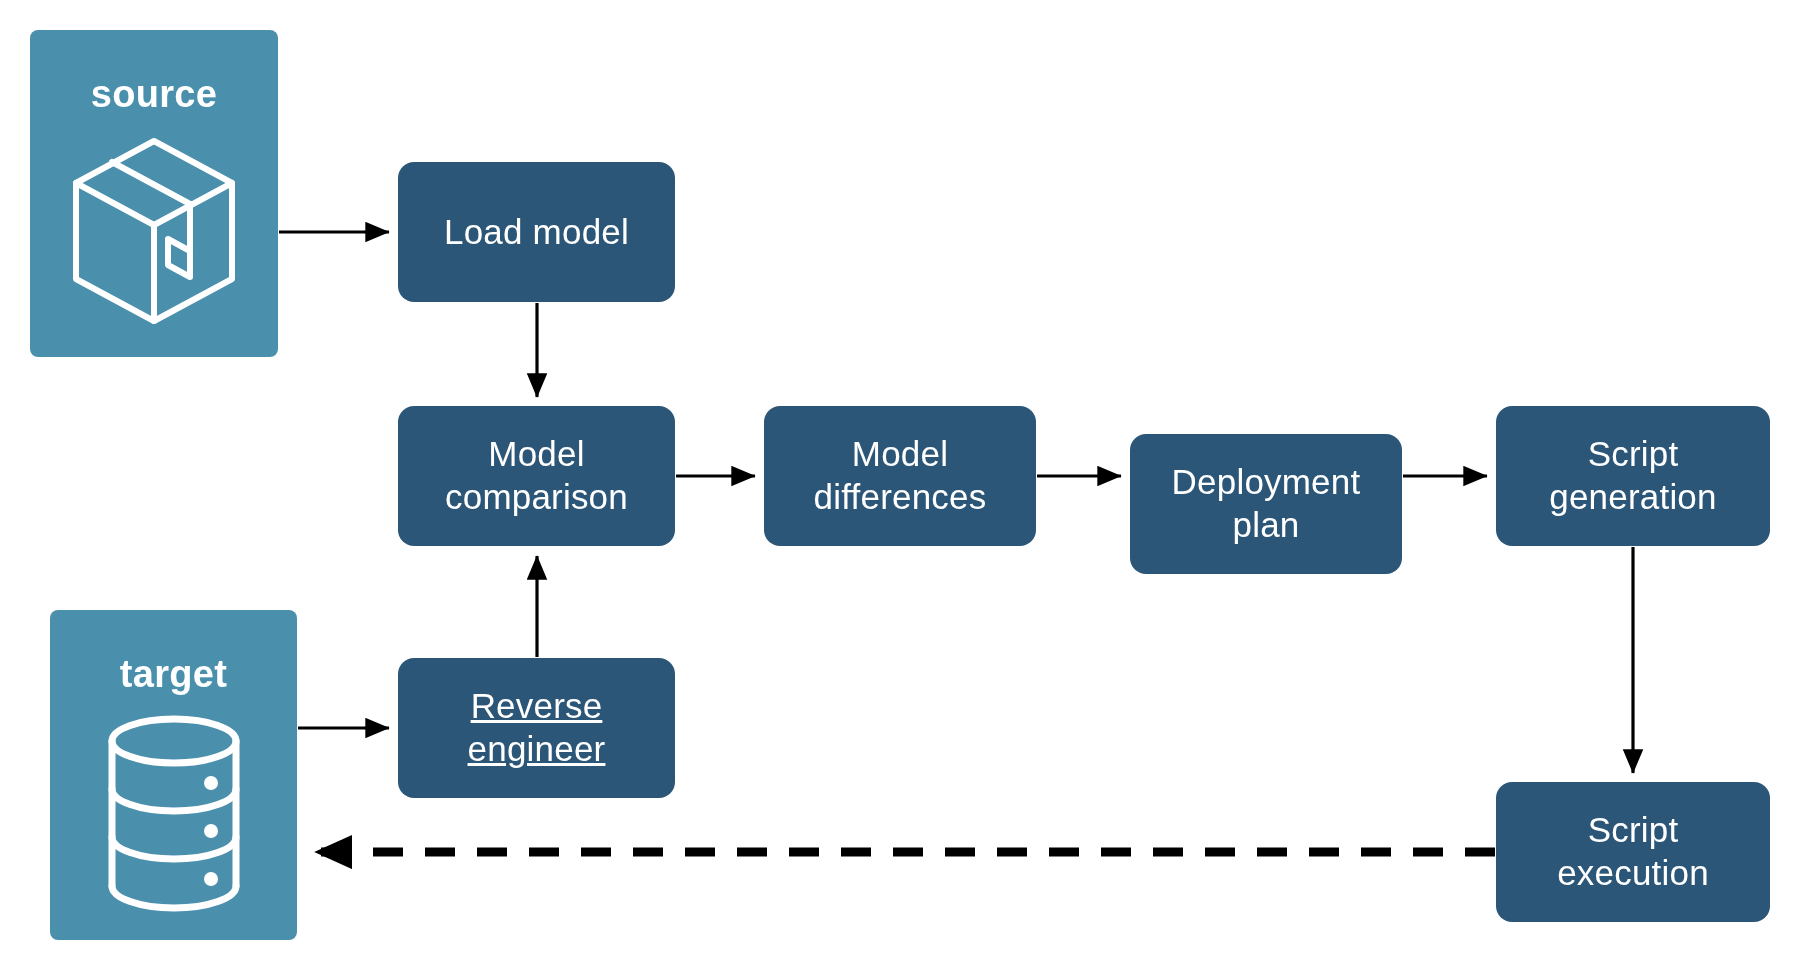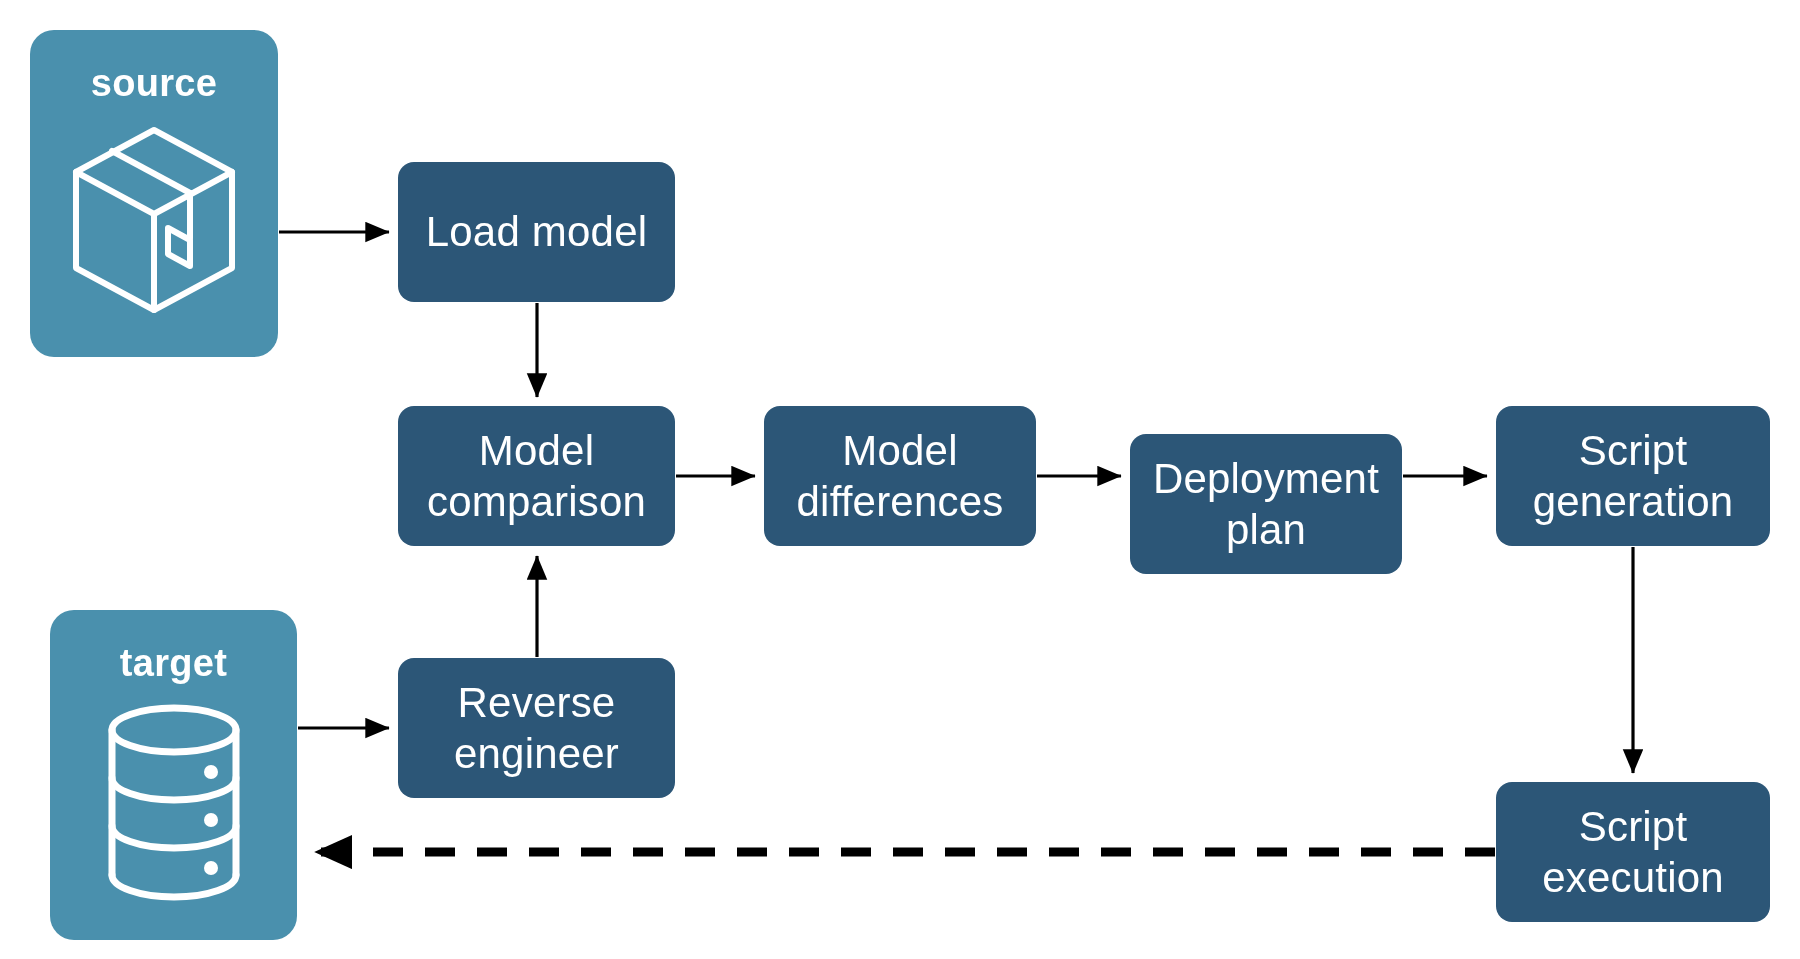--- a/index.html
+++ b/index.html
@@ -31,31 +31,31 @@
     display: flex;
     align-items: center;
     justify-content: center;
     text-align: center;
     color: #ffffff;
     line-height: 1.22;
   }
   .node-process {
     background: #2c5677;
     border-radius: 16px;
-    font-size: 42px;
+    font-size: 35px;
     font-weight: 400;
     letter-spacing: 0.2px;
     padding: 4px 8px;
   }
   .node-endpoint {
     background: #4a90ad;
-    border-radius: 24px;
+    border-radius: 8px;
     flex-direction: column;
     justify-content: flex-start;
-    padding-top: 30px;
+    padding-top: 41px;
   }
   .endpoint-label {
     font-size: 38px;
     font-weight: bold;
     letter-spacing: 0.3px;
     color: #ffffff;
     display: block;
   }
   .endpoint-icon {
     display: block;
@@ -177,18 +177,18 @@
   <div class="node node-process" style="left:1496px; top:406px; width:274px; height:140px;">
     <span class="node-label">Script
 generation</span>
   </div>
 
   <div class="node node-process" style="left:1496px; top:782px; width:274px; height:140px;">
     <span class="node-label">Script
 execution</span>
   </div>
 
-  <div class="node node-process" style="left:398px; top:658px; width:277px; height:140px;">
+  <div class="node node-process" style="left:398px; top:658px; width:277px; height:140px;text-decoration:underline;">
     <span class="node-label">Reverse
 engineer</span>
   </div>
 
 </div>
 
 </body></html>

